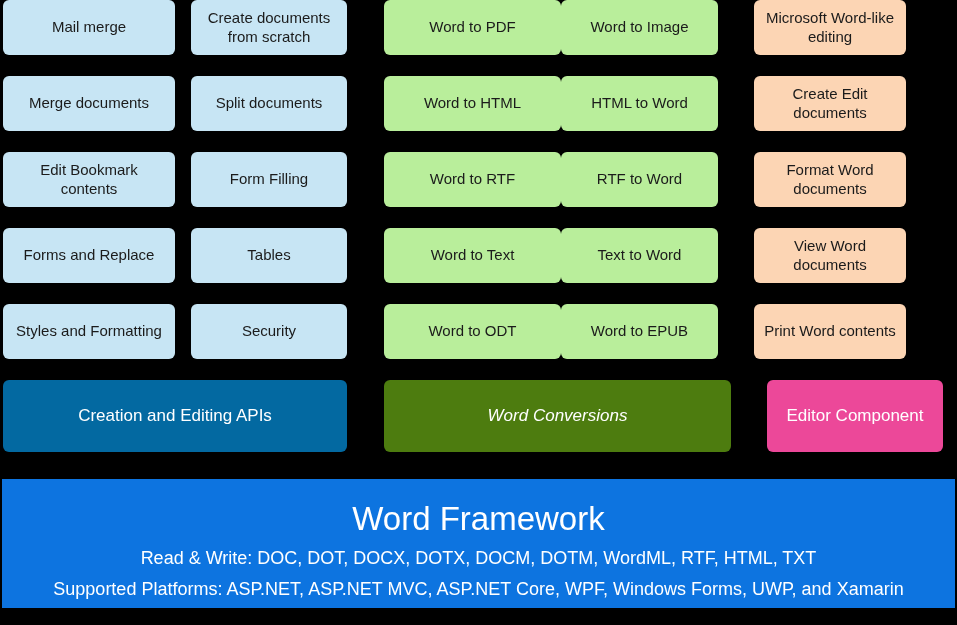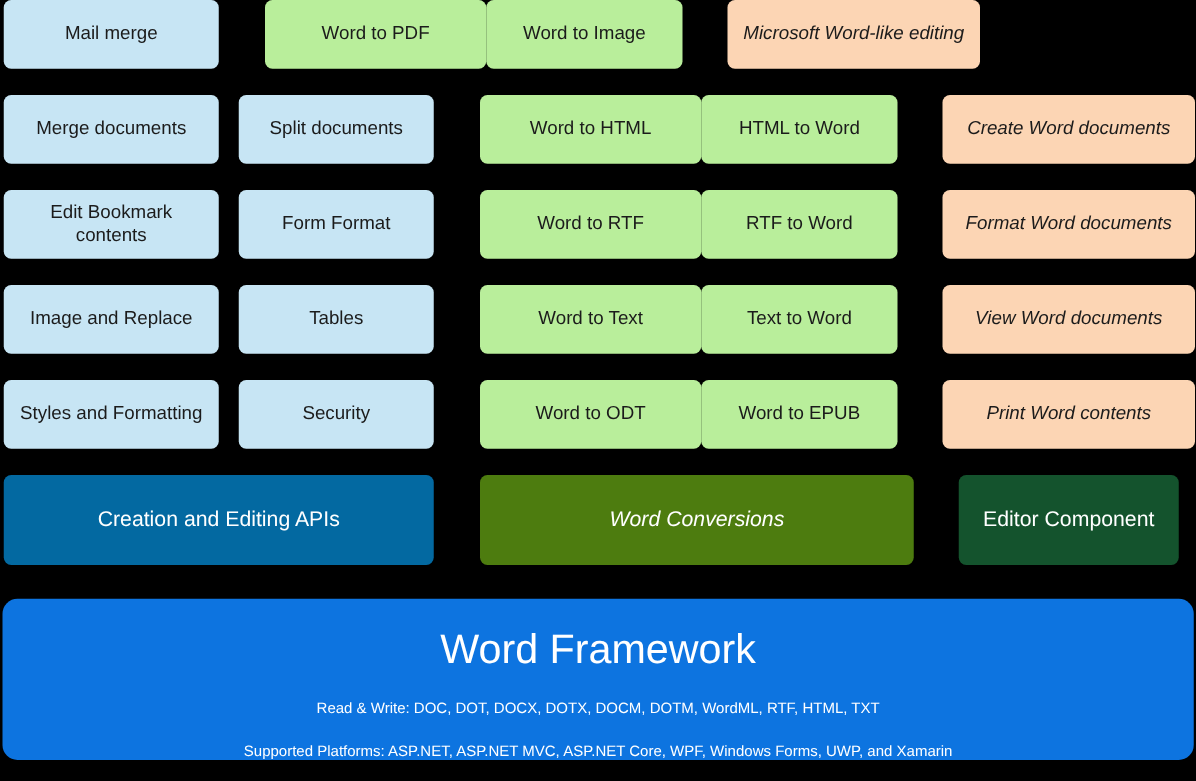--- a/index.html
+++ b/index.html
@@ -24,93 +24,94 @@
     color: #1b1b1b;
     font-size: 15px;
     line-height: 1.25;
     padding: 0 10px;
     box-sizing: border-box;
   }
   .c1 { width: 172px; margin-left: 3px; }
   .c2 { width: 156px; margin-left: 16px; }
   .c3 { width: 177px; margin-left: 37px; }
   .c4 { width: 157px; }
-  .c5 { width: 202px; margin-left: 36px; font-style: italic; }
+  .c5 { width: 152px; margin-left: 36px; }
   .lblue  { background: #c7e5f4; }
   .lgreen { background: #b9ee9b; }
   .peach  { background: #fcd5b4; }
 
   .btn-row { display: flex; margin-top: 10px; }
   .btn {
     height: 72px;
     border-radius: 6px;
     display: flex;
     align-items: center;
     justify-content: center;
     color: #ffffff;
     font-size: 17px;
     text-align: center;
   }
   .btn-blue  { width: 344px; margin-left: 3px;  background: #0369a1; }
   .btn-green { width: 347px; margin-left: 37px; background: #4d7c0f; font-style: italic; }
-  .btn-red   { width: 176px; margin-left: 36px; background: #14532d; }
+  .btn-red   { width: 176px; margin-left: 36px; background: #ec4899; }
 
   .banner {
     margin: 27px auto 0;
     width: 953px;
     height: 129px;
     background: #0d74e0;
-    border-radius: 12px;
+    border-radius: 0;
     color: #ffffff;
     text-align: center;
     box-sizing: border-box;
   }
   .banner-title {
     margin: 0;
     padding-top: 20px;
     font-size: 33px;
     font-weight: normal;
     line-height: 1.2;
   }
   .banner-line {
-    font-size: 12px;
-    margin: 20px 0 0;
+    font-size: 18px;
+    margin: 8px 0 0;
     line-height: 1.3;
   }
 </style>
 </head>
 <body>
 
 <div class="canvas">
 
   <div class="row">
     <div class="box lblue c1">Mail merge</div>
+    <div class="box lblue c2">Create documents from scratch</div>
     <div class="box lgreen c3">Word to PDF</div>
     <div class="box lgreen c4">Word to Image</div>
     <div class="box peach c5">Microsoft Word-like editing</div>
   </div>
 
   <div class="row">
     <div class="box lblue c1">Merge documents</div>
     <div class="box lblue c2">Split documents</div>
     <div class="box lgreen c3">Word to HTML</div>
     <div class="box lgreen c4">HTML to Word</div>
-    <div class="box peach c5">Create Word documents</div>
+    <div class="box peach c5">Create Edit documents</div>
   </div>
 
   <div class="row">
     <div class="box lblue c1">Edit Bookmark contents</div>
-    <div class="box lblue c2">Form Format</div>
+    <div class="box lblue c2">Form Filling</div>
     <div class="box lgreen c3">Word to RTF</div>
     <div class="box lgreen c4">RTF to Word</div>
     <div class="box peach c5">Format Word documents</div>
   </div>
 
   <div class="row">
-    <div class="box lblue c1">Image and Replace</div>
+    <div class="box lblue c1">Forms and Replace</div>
     <div class="box lblue c2">Tables</div>
     <div class="box lgreen c3">Word to Text</div>
     <div class="box lgreen c4">Text to Word</div>
     <div class="box peach c5">View Word documents</div>
   </div>
 
   <div class="row">
     <div class="box lblue c1">Styles and Formatting</div>
     <div class="box lblue c2">Security</div>
     <div class="box lgreen c3">Word to ODT</div>

